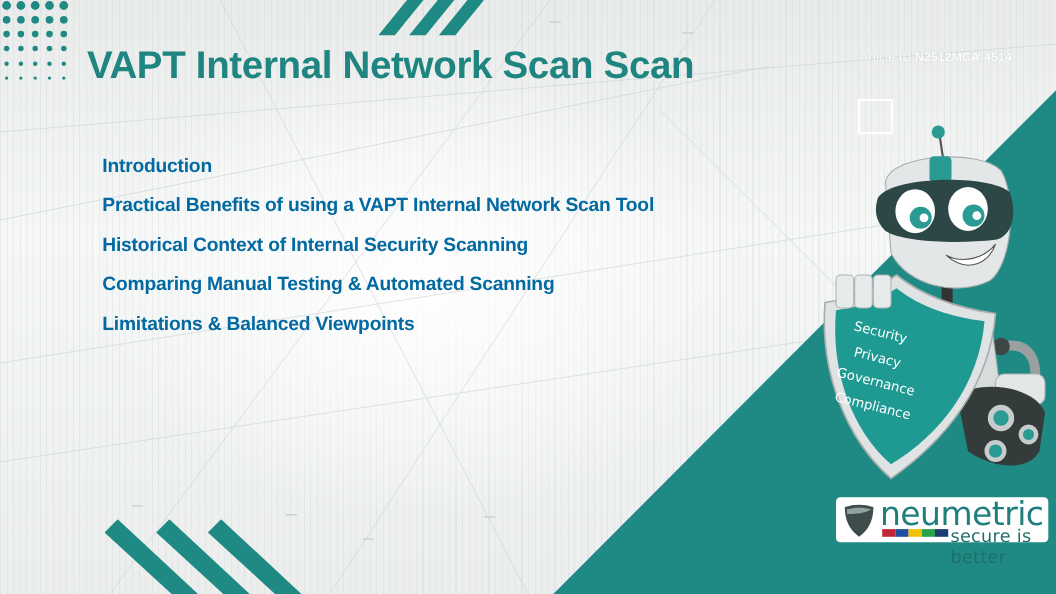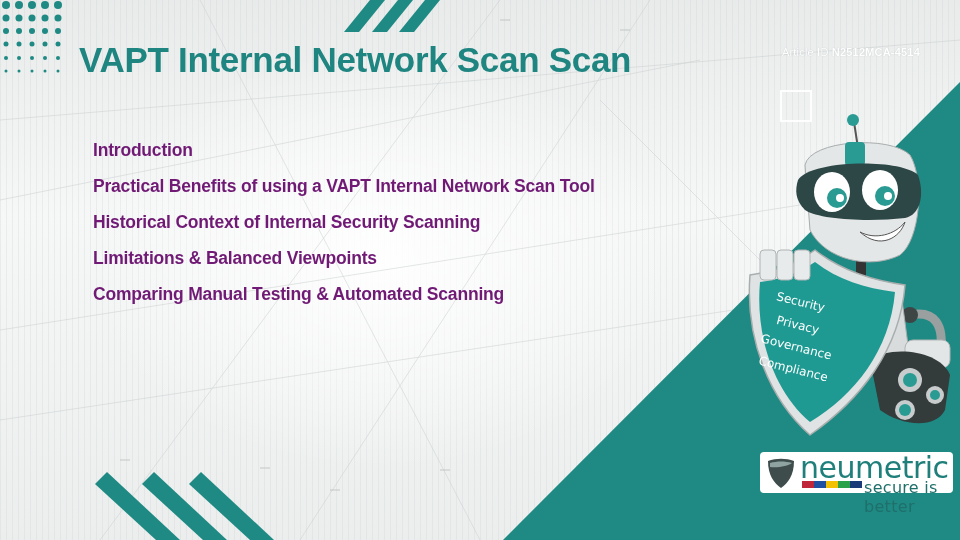--- a/index.html
+++ b/index.html
@@ -14,21 +14,21 @@
   .bg-lines { position: absolute; inset: 0; }
   .teal-tri { position: absolute; inset: 0; }
   .dots { position: absolute; left: 0; top: 0; width: 70px; height: 80px; }
   .stripes { position: absolute; }
   .article-id { position: absolute; top: 10px; right: 40px; font-size: 11px; color: #ffffff;
     text-shadow: 0 0 1px rgba(150,160,160,0.6); letter-spacing: 0.2px; margin-top: 36px; }
   .article-id b { font-weight: bold; }
   .title { position: absolute; left: 79px; top: 40px; font-size: 35px; font-weight: bold;
     color: #1f8580; letter-spacing: -0.3px; white-space: nowrap; }
   .toc { position: absolute; left: 93px; top: 138px; margin: 0; padding: 0; list-style: none; }
-  .toc li { font-size: 17.5px; font-weight: bold; color: #701a75; height: 36px; line-height: 24px;
+  .toc li { font-size: 17.5px; font-weight: bold; color: #0369a1; height: 36px; line-height: 24px;
     white-space: nowrap; letter-spacing: -0.2px; }
   .sq { position: absolute; border: 2px solid rgba(255,255,255,0.9); }
   .robot { position: absolute; left: 740px; top: 110px; width: 220px; height: 330px; }
   .logo { position: absolute; left: 760px; top: 452px; width: 193px; height: 41px; background: #ffffff;
     border-radius: 4px; }
   .logo .word { position: absolute; left: 40px; top: -1px; font-size: 30px; color: #1f7f7a;
     font-family: "DejaVu Sans", sans-serif; letter-spacing: -0.5px; line-height: 34px; }
   .logo .tag { position: absolute; left: 104px; top: 26px; font-size: 16px; color: #1f6f6a;
     font-family: "DejaVu Sans", sans-serif; letter-spacing: 0.3px; }
   .logo .bar { position: absolute; left: 42px; top: 29px; width: 60px; height: 7px; display: flex; }
@@ -123,22 +123,22 @@
   <span>Article ID</span>
   <b>N2512MCA-4514</b>
 </div>
 
 <div class="title">VAPT Internal Network Scan Scan</div>
 
 <ul class="toc">
   <li>Introduction</li>
   <li>Practical Benefits of using a VAPT Internal Network Scan Tool</li>
   <li>Historical Context of Internal Security Scanning</li>
+  <li>Comparing Manual Testing &amp; Automated Scanning</li>
   <li>Limitations &amp; Balanced Viewpoints</li>
-  <li>Comparing Manual Testing &amp; Automated Scanning</li>
 </ul>
 
 <div class="robot">
   <svg width="220" height="330" viewBox="0 0 220 330">
 
     <line x1="114" y1="12" x2="118" y2="38" stroke="#555" stroke-width="2"></line>
     <circle cx="113" cy="10" r="6" fill="#2a9b93"></circle>
 
     <path d="M170 205 C 195 200, 205 215, 200 245" stroke="#9aa0a0" stroke-width="9" fill="none"></path>
     <circle cx="170" cy="205" r="8" fill="#3d4545"></circle>

